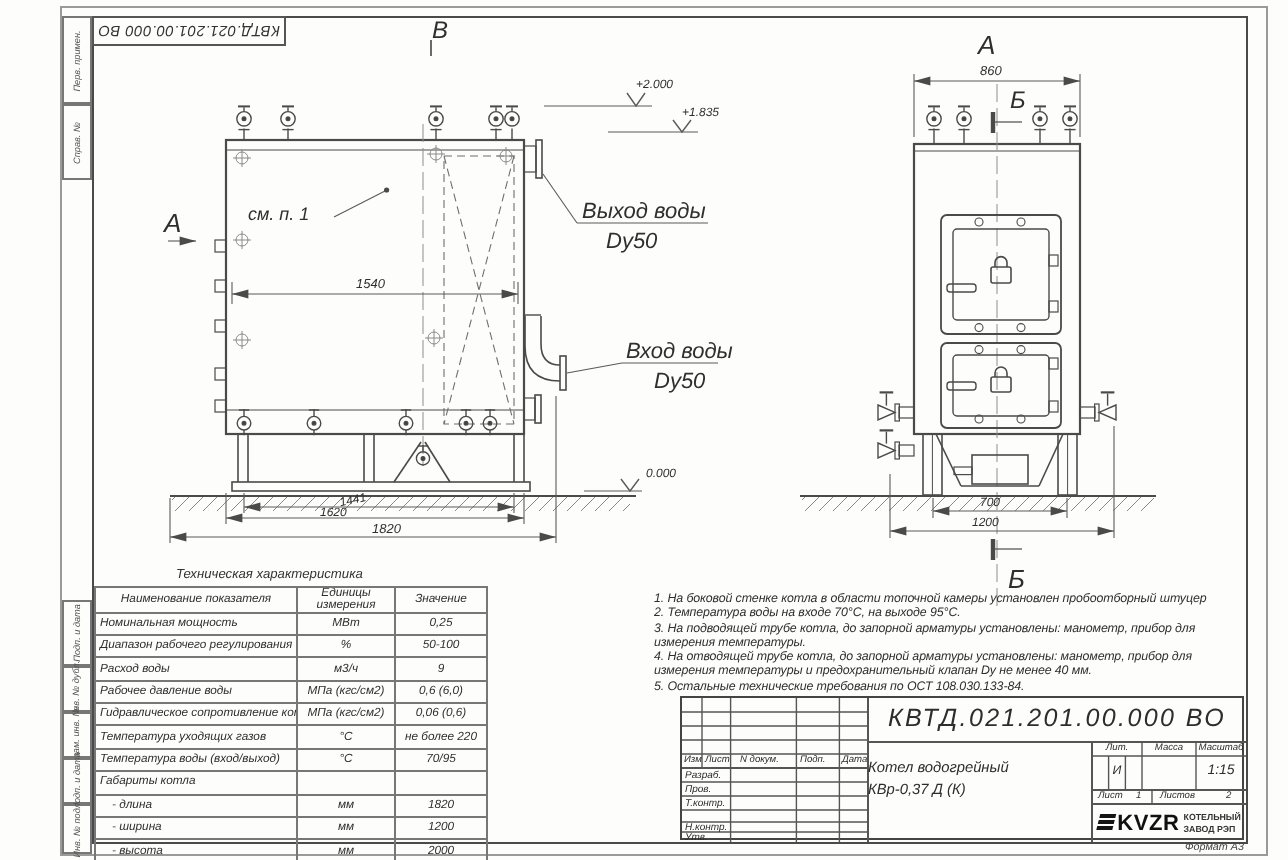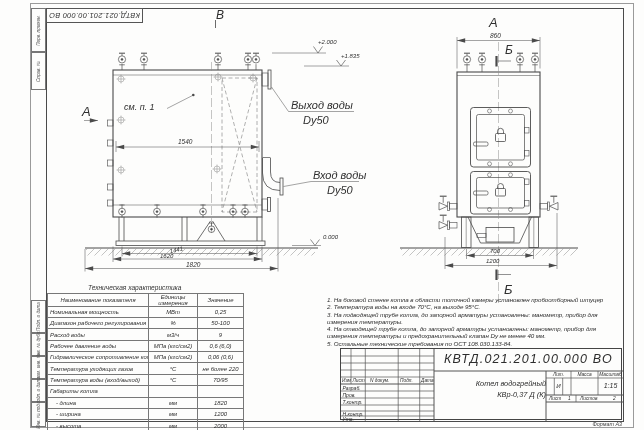--- a/index.html
+++ b/index.html
@@ -30,21 +30,21 @@
   table.tt td.c{text-align:center;}
   table.tt{border:1.2px solid #555;}
   
   .notes{position:absolute;left:327px;top:296px;width:296px;font-size:6.2px;font-style:italic;
          color:#2e2e2e;line-height:7.3px;letter-spacing:-0.05px;}
   .notes div{margin:0;}
   
   .tb{position:absolute;left:340px;top:348px;width:282px;height:72px;border:1.4px solid #444;box-sizing:border-box;}
   .tb .txt{position:absolute;font-style:italic;color:#2d2d2d;white-space:nowrap;}
   .tb .docnum{left:94px;top:3px;width:187px;text-align:center;font-size:12.5px;letter-spacing:1.2px;}
-  .tb .pname{width:112px;text-align:right;font-size:7.4px;}
+  .tb .pname{width:112px;text-align:left;font-size:7.4px;}
   .s48{font-size:4.8px;} .s5{font-size:5px;} .s6{font-size:6.2px;} .s7{font-size:7px;}
   .logo-row{position:absolute;left:206px;top:54px;width:75px;height:17px;display:flex;align-items:center;justify-content:center;gap:2px;}
   .logo-bars{width:8px;height:9px;transform:skewX(-14deg);
              background:repeating-linear-gradient(to bottom,#141414 0 1.8px,transparent 1.8px 3.1px);}
   .logo-kvzr{font-size:11px;font-weight:800;color:#111;letter-spacing:.3px;}
   .logo-co{font-size:4.4px;font-weight:600;color:#333;line-height:1.15;}
   .fmt{position:absolute;left:560px;top:421px;width:62px;text-align:right;font-size:5.4px;font-style:italic;color:#444;}
 </style>
 </head>
 <body>
@@ -563,17 +563,25 @@
     <div class="txt s48" style="left:230px;top:23px;width:27px;text-align:center;">Масса</div>
     <div class="txt s48" style="left:257px;top:23px;width:25px;text-align:center;">Масштаб</div>
     <div class="txt s6" style="left:213.3px;top:33px;width:8.4px;text-align:center;">И</div>
     <div class="txt s7" style="left:257px;top:33px;width:25px;text-align:center;">1:15</div>
 
     <div class="txt s48" style="left:208px;top:47px;">Лист</div>
     <div class="txt s48" style="left:227px;top:47px;">1</div>
     <div class="txt s48" style="left:239px;top:47px;">Листов</div>
     <div class="txt s48" style="left:272px;top:47px;">2</div>
 
+    <div class="logo-row">
+      <span class="logo-bars"></span>
+      <span class="logo-kvzr">KVZR</span>
+      <span class="logo-co">
+        <span style="display:block">КОТЕЛЬНЫЙ</span>
+        <span style="display:block">ЗАВОД РЭП</span>
+      </span>
+    </div>
   </div>
 
   <div class="fmt">Формат А3</div>
 
 </div>
 
 </body></html>

